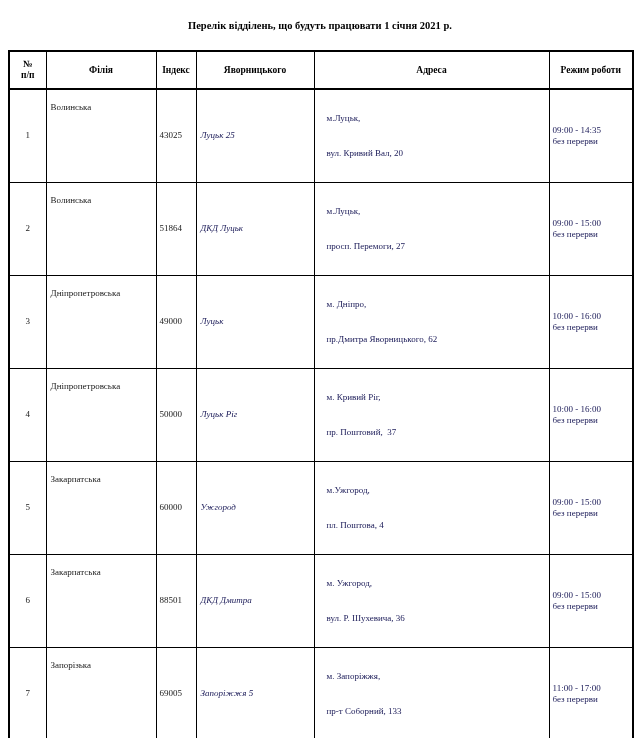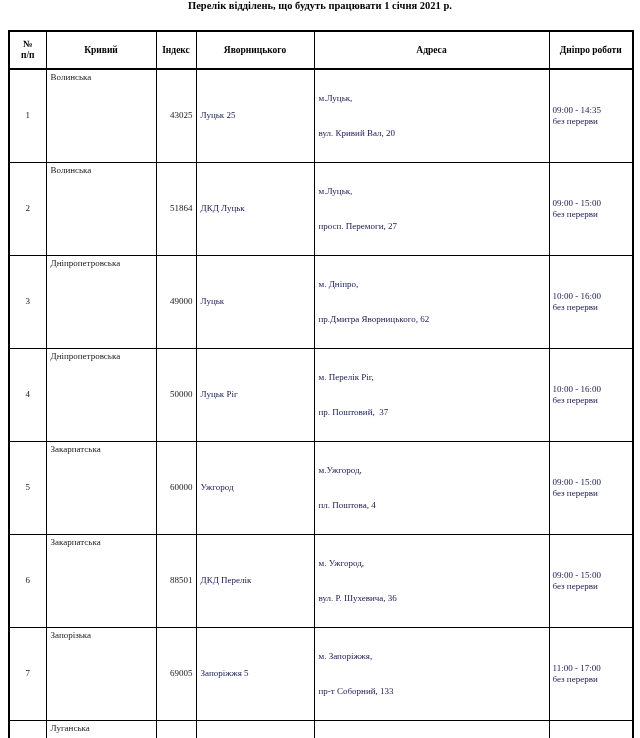--- a/index.html
+++ b/index.html
@@ -2,45 +2,45 @@
 <html><head>
 <meta charset="utf-8">
 <style>
   html,body{margin:0;padding:0;background:#ffffff;}
   body{
     width:640px;height:738px;overflow:hidden;
     font-family:"Liberation Serif","DejaVu Serif",serif;
     -webkit-font-smoothing:antialiased;
   }
   .doc-title{
-    margin:0;
+    margin:11px;padding-top:9px;
     text-align:center;font-weight:bold;font-size:10.5px;color:#000;
   }
   table.branches{
     border-collapse:collapse;table-layout:fixed;
     width:624px;margin:19px 0 0 8px;
     border:2px solid #000;
   }
   th,td{border:1px solid #000;overflow:hidden;}
   thead th{
     height:36px;padding:0 2px;
     font-size:9.5px;font-weight:bold;color:#000;
     text-align:center;vertical-align:middle;
     border-bottom:2px solid #000;
   }
   thead th .hline{line-height:11px;}
   tbody td{
     height:28px;font-size:9px;line-height:11.5px;
     color:#1a1a1a;padding:0 3px;
   }
   td.c-num{text-align:center;vertical-align:middle;padding:0;}
-  td.c-branch{vertical-align:top;padding-top:2px;padding-left:4px;}
-  td.c-index{text-align:right;vertical-align:middle;}
-  td.c-name{vertical-align:middle;padding-left:4px;color:#20205c;white-space:pre-wrap;}
-  td.c-address{vertical-align:middle;padding-left:4px;color:#20205c;white-space:pre-wrap;}
+  td.c-branch{vertical-align:top;padding-top:12px;padding-left:4px;}
+  td.c-index{text-align:left;vertical-align:middle;}
+  td.c-name{vertical-align:middle;padding-left:4px;color:#20205c;white-space:pre-wrap;font-style:italic;}
+  td.c-address{vertical-align:middle;padding-left:12px;color:#20205c;white-space:pre-wrap;}
   td.c-schedule{vertical-align:middle;padding-left:3px;color:#20205c;}
 </style>
 </head>
 <body>
 
 <div>
   <h1 class="doc-title">Перелік відділень, що будуть працювати 1 січня 2021 р.</h1>
 
   <table class="branches">
     <colgroup>
@@ -50,25 +50,25 @@
       <col style="width:118px">
       <col style="width:235px">
       <col style="width:84px">
     </colgroup>
     <thead>
       <tr>
         <th>
           <div class="hline">№</div>
           <div class="hline">п/п</div>
         </th>
-        <th>Кривий</th>
+        <th>Філія</th>
         <th>Індекс</th>
         <th>Яворницького</th>
         <th>Адреса</th>
-        <th>Дніпро роботи</th>
+        <th>Режим роботи</th>
       </tr>
     </thead>
     <tbody>
   <tr>
     <td class="c-num">1</td>
     <td class="c-branch">Волинська</td>
     <td class="c-index">43025</td>
     <td class="c-name">Луцьк 25</td>
     <td class="c-address">
       <div>м.Луцьк,</div>
@@ -109,21 +109,21 @@
       <div>без перерви</div>
     </td>
   </tr>
 
   <tr>
     <td class="c-num">4</td>
     <td class="c-branch">Дніпропетровська</td>
     <td class="c-index">50000</td>
     <td class="c-name">Луцьк Ріг</td>
     <td class="c-address">
-      <div>м. Перелік Ріг,</div>
+      <div>м. Кривий Ріг,</div>
       <div>пр. Поштовий,  37</div>
     </td>
     <td class="c-schedule">
       <div>10:00 - 16:00</div>
       <div>без перерви</div>
     </td>
   </tr>
 
   <tr>
     <td class="c-num">5</td>
@@ -137,21 +137,21 @@
     <td class="c-schedule">
       <div>09:00 - 15:00</div>
       <div>без перерви</div>
     </td>
   </tr>
 
   <tr>
     <td class="c-num">6</td>
     <td class="c-branch">Закарпатська</td>
     <td class="c-index">88501</td>
-    <td class="c-name">ДКД Перелік</td>
+    <td class="c-name">ДКД Дмитра</td>
     <td class="c-address">
       <div>м. Ужгород,</div>
       <div>вул. Р. Шухевича, 36</div>
     </td>
     <td class="c-schedule">
       <div>09:00 - 15:00</div>
       <div>без перерви</div>
     </td>
   </tr>
 

